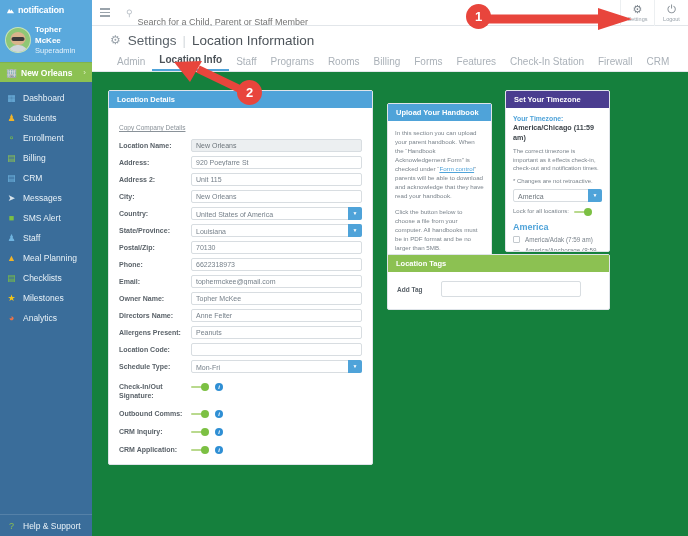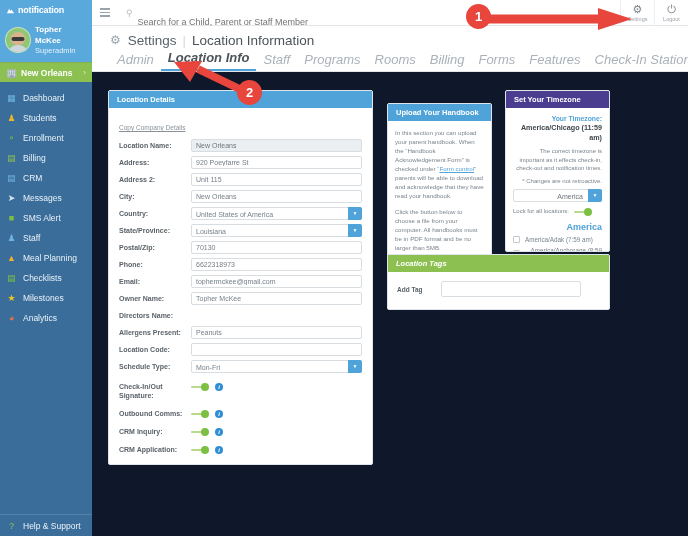--- a/index.html
+++ b/index.html
@@ -105,32 +105,32 @@
   .t-main { font-size: 13.5px; color: #5a6269; }
   .t-sep { color: #d3d8dc; margin: 0 6px; font-size: 13px; }
   .t-sub { font-size: 13.5px; color: #4c5359; }
 
   #tabs {
     position: absolute; left: 92px; top: 54px; right: 0; height: 18px;
     background: #fff; border-bottom: 1px solid #e2e6ea;
     display: flex; align-items: flex-end; padding-left: 18px; gap: 0;
   }
   .tab {
-    font-size: 13px; color: #aab1b8; padding: 0 7px 4px 7px; cursor: pointer; white-space: nowrap; font-style: italic;
+    font-size: 10px; color: #aab1b8; padding: 0 7px 4px 7px; cursor: pointer; white-space: nowrap;
   }
   .tab.active { color: #4c5359; font-weight: bold; border-bottom: 2px solid #4fa3d9; }
 
   
-  #content { position: absolute; left: 92px; top: 72px; right: 0; bottom: 0; background: #0f172a; }
+  #content { position: absolute; left: 92px; top: 72px; right: 0; bottom: 0; background: #15803d; }
 
   .panel { background: #fff; border: 1px solid #dfe4e9; border-radius: 2px; }
   .panel-hd { height: 17px; display: flex; align-items: center; padding-left: 8px; font-size: 7.5px; font-weight: bold; color: #fff; }
   .hd-blue { background: #4fa3d9; }
   .hd-purple { background: #4a3d8f; }
-  .hd-green { background: #8cc152; font-style: italic; }
+  .hd-green { background: #8cc152; }
 
   
   #p-details { position: absolute; left: 16px; top: 18px; width: 265px; }
   .pd-body { padding: 8px 10px 10px 10px; }
   .copy-link { font-size: 6.5px; color: #8a9299; text-decoration: underline; display: inline-block; margin-bottom: 7px; cursor: pointer; }
   .frow { display: flex; align-items: center; margin-bottom: 3px; min-height: 14px; }
   .flabel { width: 72px; font-size: 7px; font-weight: bold; color: #5a6269; line-height: 9px; flex: 0 0 auto; }
   .finput {
     flex: 1; height: 13px; border: 1px solid #d8dde1; border-radius: 2px;
     background: #fff; font-size: 7px; color: #76808a; padding: 0 4px;
@@ -170,21 +170,21 @@
   .hb-p a { color: #4fa3d9; text-decoration: underline; }
   .hb-btn {
     display: flex; align-items: center; background: #4fa3d9; border-radius: 2px;
     height: 14px; overflow: hidden; cursor: pointer; width: 90px;
   }
   .hb-btn .t { flex: 1; color: #fff; font-size: 6.5px; text-align: center; padding: 0 3px; }
   .hb-btn .bx { width: 14px; height: 14px; border-left: 1px solid rgba(255,255,255,.35); display: flex; align-items: center; justify-content: center; }
   .hb-btn .bx i { display: block; width: 5px; height: 5px; border: 1px solid #fff; }
 
   
-  #p-tz { position: absolute; left: 413px; top: 18px; width: 105px; height: 162px; overflow: hidden; text-align: right; }
+  #p-tz { position: absolute; left: 413px; top: 18px; width: 105px; height: 162px; overflow: hidden; }
   .tz-body { padding: 6px 7px 0 7px; }
   .tz-h { font-size: 6.8px; font-weight: bold; color: #4fa3d9; line-height: 9px; }
   .tz-cur { font-size: 7.2px; font-weight: bold; color: #3e454b; line-height: 10px; margin-bottom: 4px; }
   .tz-p { font-size: 6px; color: #7b848c; line-height: 8.5px; margin-bottom: 5px; }
   .tz-note { font-size: 6px; color: #7b848c; margin-bottom: 5px; }
   .tz-sel { position: relative; height: 13px; margin-bottom: 5px; }
   .tz-sel .val { position: absolute; inset: 0; border: 1px solid #d8dde1; border-radius: 2px; font-size: 7px; color: #6d757c; padding: 2px 18px 0 4px; line-height: 9px; }
   .tz-sel .arw { position: absolute; right: 0; top: 0; width: 14px; height: 13px; background: #4fa3d9; border-radius: 0 2px 2px 0; display: flex; align-items: center; justify-content: center; color: #fff; font-size: 5px; }
   .tz-lock { display: flex; align-items: center; margin-bottom: 6px; }
   .tz-lock .l { font-size: 6px; color: #7b848c; margin-right: 5px; }
@@ -387,20 +387,21 @@
             <div class="frow">
               <span class="flabel">Email:</span>
               <input class="finput" value="tophermckee@gmail.com" style="">
             </div>
             <div class="frow">
               <span class="flabel">Owner Name:</span>
               <input class="finput" value="Topher McKee" style="">
             </div>
             <div class="frow">
               <span class="flabel">Directors Name:</span>
+              <input class="finput" value="Anne Felter" style="">
             </div>
             <div class="frow">
               <span class="flabel">Allergens Present:</span>
               <input class="finput" value="Peanuts" style="">
             </div>
             <div class="frow">
               <span class="flabel">Location Code:</span>
               <input class="finput" style="">
             </div>
             <div class="frow">

